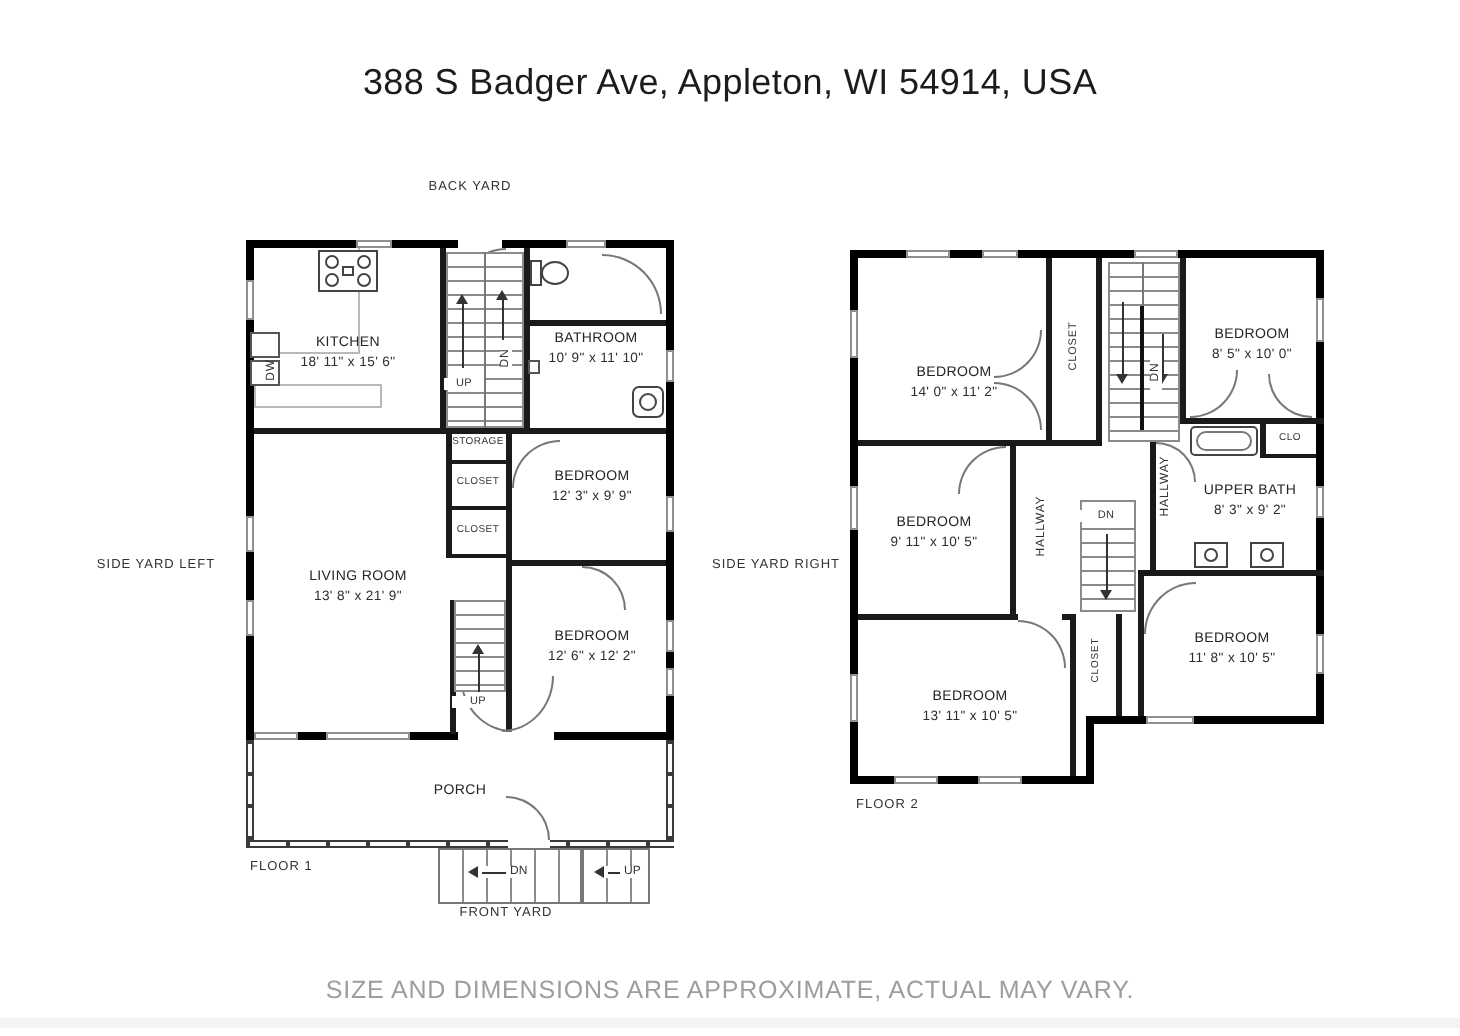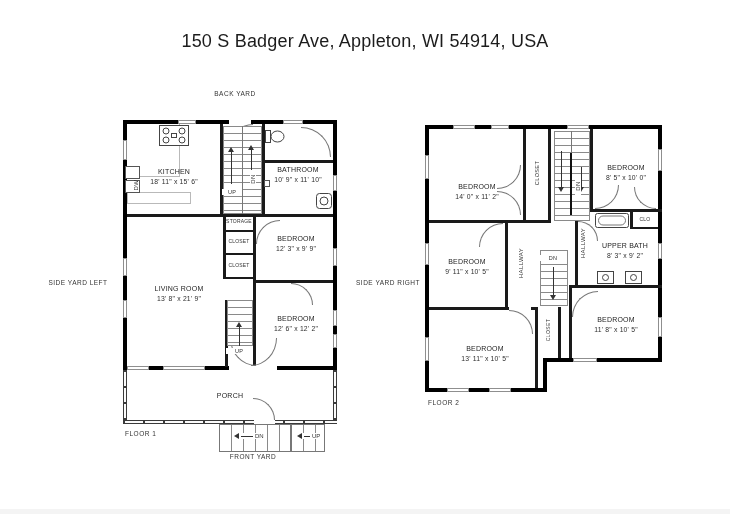--- a/index.html
+++ b/index.html
@@ -48,21 +48,21 @@
           border-bottom:3px solid transparent;border-right:5px solid #333;display:inline-block;}
   .steps-label{position:absolute;display:flex;align-items:center;gap:2px;background:#fff;
                padding:0 2px;font-size:6px;color:#333;}
   .botband{position:absolute;left:0;top:509px;width:730px;height:5px;background:#f4f4f4;}
 </style>
 </head>
 <body>
 
 <div class="canvas">
 
-  <div class="title">150 S Badger Ave, Appleton, WI 54914, USA</div>
+  <div class="title">388 S Badger Ave, Appleton, WI 54914, USA</div>
 
   <div class="yard" style="left:185px;top:90px;width:100px;">BACK YARD</div>
   <div class="yard" style="left:38px;top:279px;width:80px;">SIDE YARD LEFT</div>
   <div class="yard" style="left:348px;top:279px;width:80px;">SIDE YARD RIGHT</div>
   <div class="yard" style="left:208px;top:453px;width:90px;">FRONT YARD</div>
   <div class="floorlbl" style="left:125px;top:430px;">FLOOR 1</div>
   <div class="floorlbl" style="left:428px;top:399px;">FLOOR 2</div>
 
   <div class="plan" style="left:123px;top:120px;width:214px;height:306px;">
 
@@ -291,14 +291,15 @@
     <div class="room" style="left:148px;top:190px;width:86px;">
       <span class="nm" style="display:block;">BEDROOM</span>
       <span class="dm" style="display:block;">11' 8" x 10' 5"</span>
     </div>
     <div class="room" style="left:16px;top:219px;width:88px;">
       <span class="nm" style="display:block;">BEDROOM</span>
       <span class="dm" style="display:block;">13' 11" x 10' 5"</span>
     </div>
   </div>
 
+  <div class="disclaimer">SIZE AND DIMENSIONS ARE APPROXIMATE, ACTUAL MAY VARY.</div>
   <div class="botband"></div>
 </div>
 
 </body></html>

